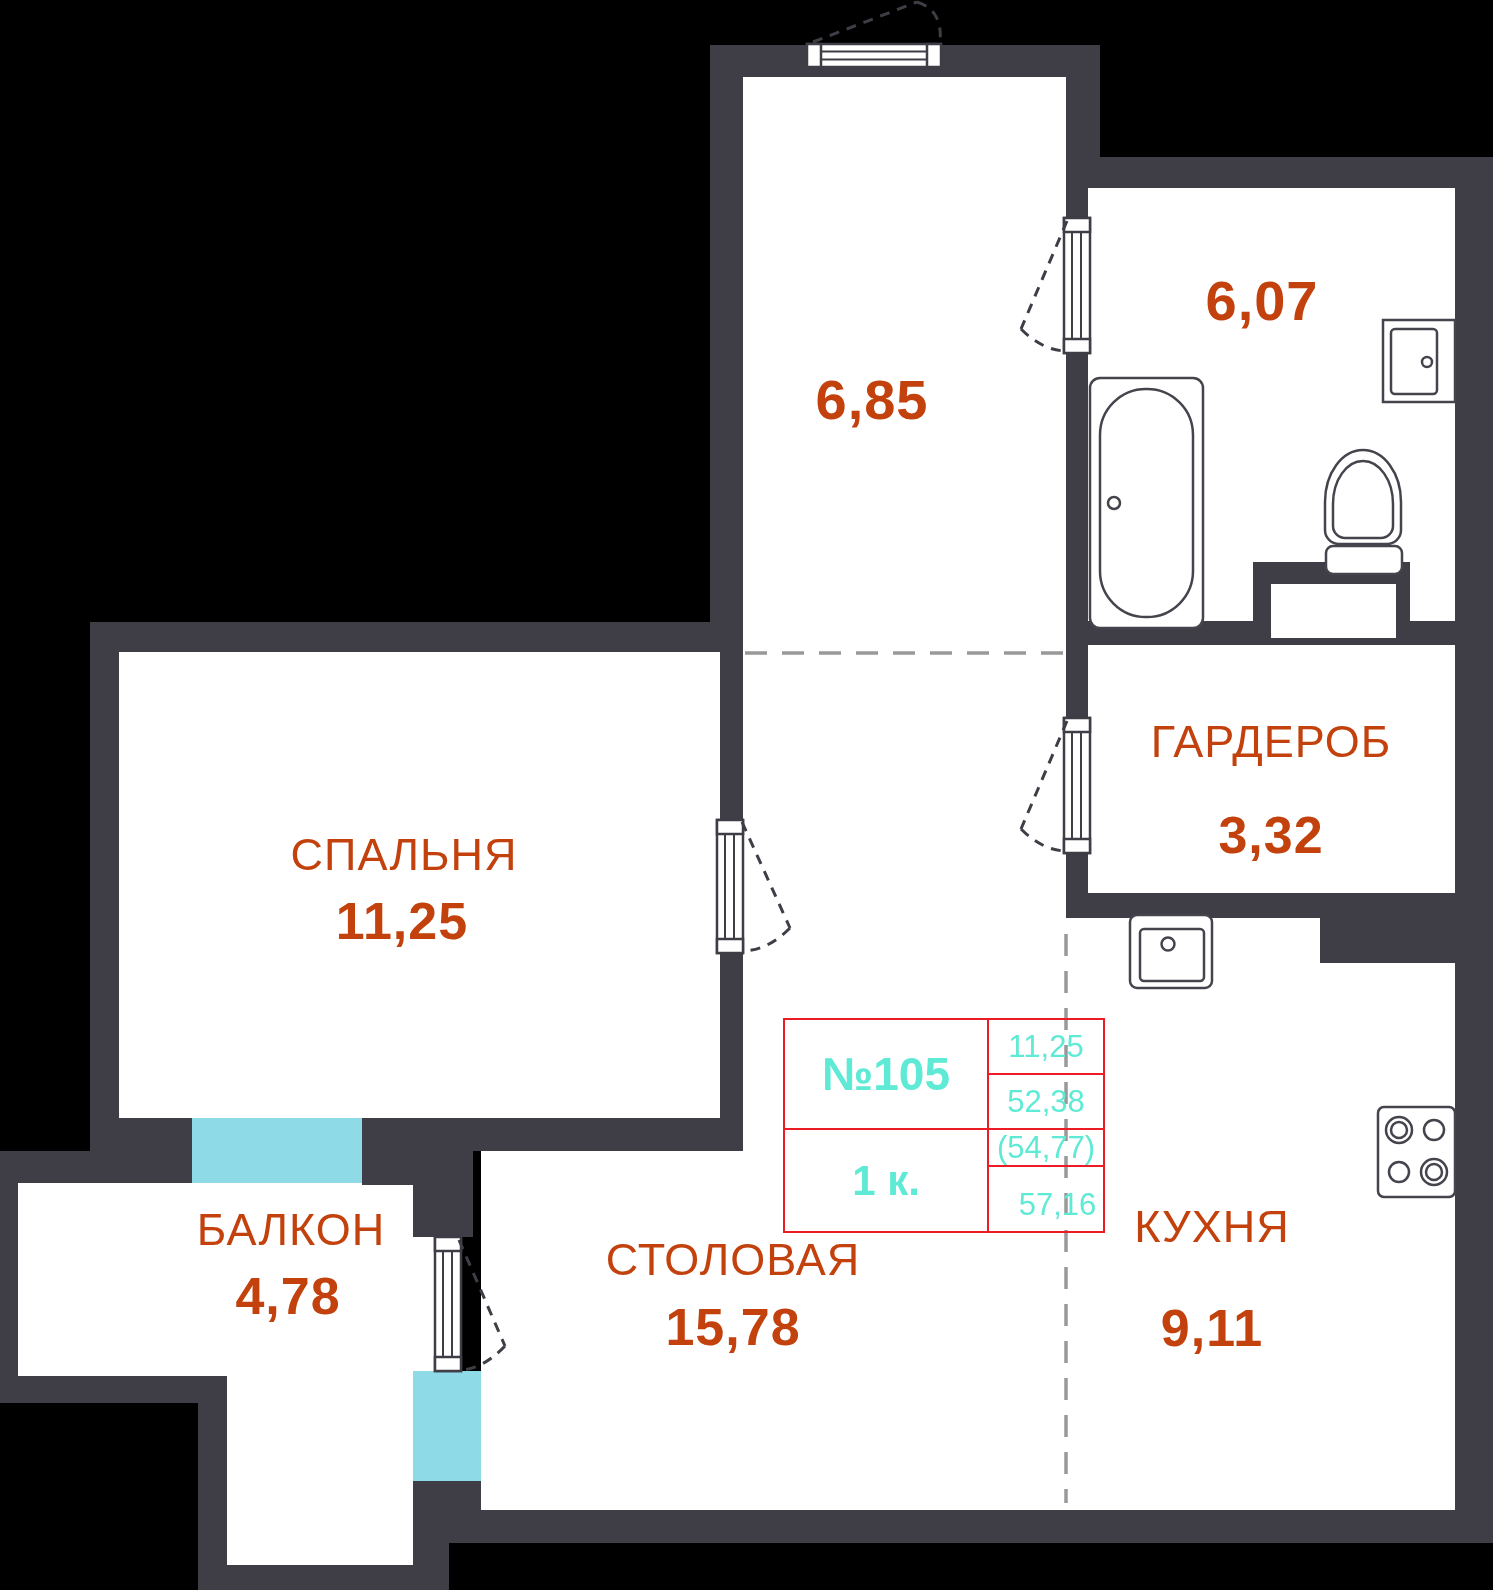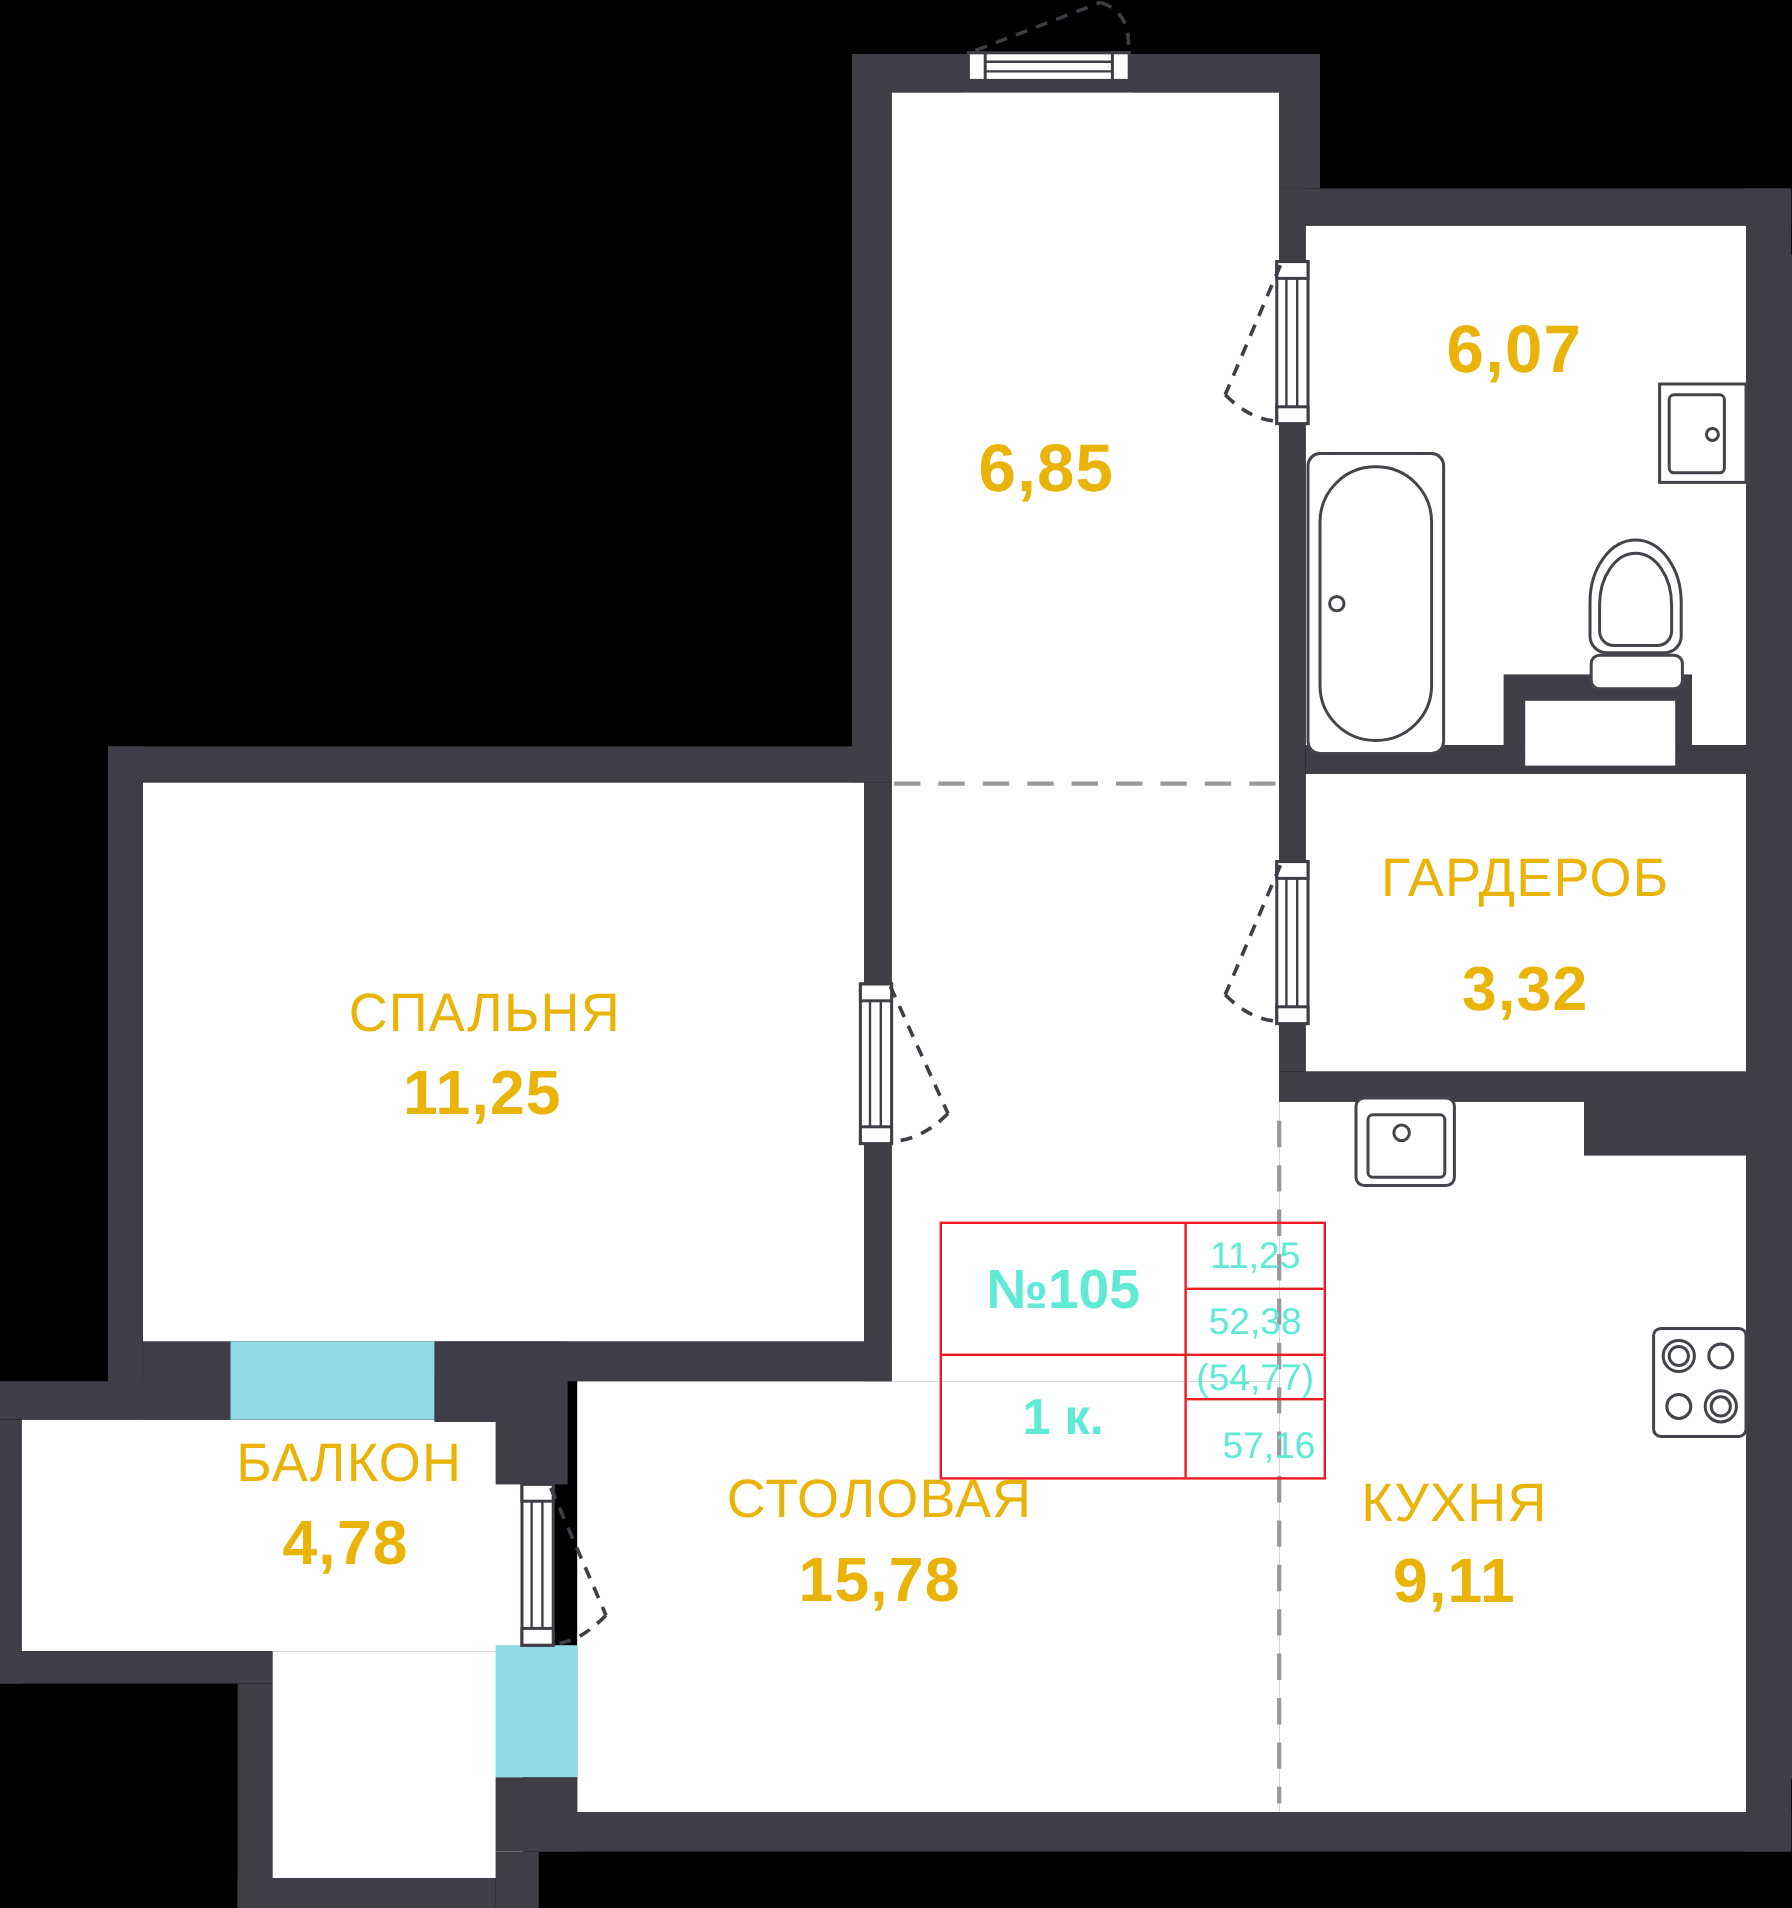--- a/index.html
+++ b/index.html
@@ -1,20 +1,20 @@
 <!DOCTYPE html>
 <html><head>
 <meta charset="utf-8">
 <style>
   html,body{margin:0;padding:0;background:#000;}
   #plan{position:relative;width:1493px;height:1590px;background:#000;overflow:hidden;
         font-family:"Liberation Sans",sans-serif;}
   #plan svg{position:absolute;left:0;top:0;}
   .lbl{position:absolute;transform:translate(-50%,-50%);white-space:nowrap;
-       color:#eab308;line-height:1;}
+       color:#c2410c;line-height:1;margin-top:10px;}
   .room-name{font-size:45px;font-weight:400;letter-spacing:1px;}
   .room-area{font-size:52px;font-weight:700;letter-spacing:1px;}
   .room-area-big{font-size:56px;font-weight:700;letter-spacing:1px;}
   
   .utable{position:absolute;left:783px;top:1002px;width:322px;height:215px;
           border:2px solid #ED1C24;box-sizing:border-box;color:#5eead4;margin-top:16px;}
   .ucell{position:absolute;box-sizing:border-box;display:flex;align-items:center;
          justify-content:center;border-color:#ED1C24;border-style:solid;border-width:0;}
   .u-num{font-size:46px;font-weight:700;}
   .u-type{font-size:42px;font-weight:700;}
@@ -178,21 +178,21 @@
 
   <div class="lbl room-name" style="left:404px;top:844px">СПАЛЬНЯ</div>
   <div class="lbl room-area" style="left:402px;top:911px">11,25</div>
 
   <div class="lbl room-name" style="left:291px;top:1219px">БАЛКОН</div>
   <div class="lbl room-area" style="left:288px;top:1286px">4,78</div>
 
   <div class="lbl room-name" style="left:733px;top:1249px">СТОЛОВАЯ</div>
   <div class="lbl room-area" style="left:733px;top:1317px">15,78</div>
 
-  <div class="lbl room-name" style="left:1212px;top:1252px">КУХНЯ</div>
+  <div class="lbl room-name" style="left:1212px;top:1216px">КУХНЯ</div>
   <div class="lbl room-area" style="left:1212px;top:1318px">9,11</div>
 
   <div class="utable">
     <div class="ucell u-num" style="left:0;top:0;width:204px;height:110px;border-right-width:2px;border-bottom-width:2px">№105</div>
     <div class="ucell u-type" style="left:0;top:110px;width:204px;height:101px;border-right-width:2px">1 к.</div>
     <div class="ucell u-val" style="left:204px;top:0;width:114px;height:55px;border-bottom-width:2px">11,25</div>
     <div class="ucell u-val" style="left:204px;top:55px;width:114px;height:55px;border-bottom-width:2px">52,38</div>
     <div class="ucell u-val" style="left:204px;top:110px;width:114px;height:37px;border-bottom-width:2px">(54,77)</div>
     <div class="ucell u-val" style="left:204px;top:161px;width:137px;height:48px">57,16</div>
   </div>

